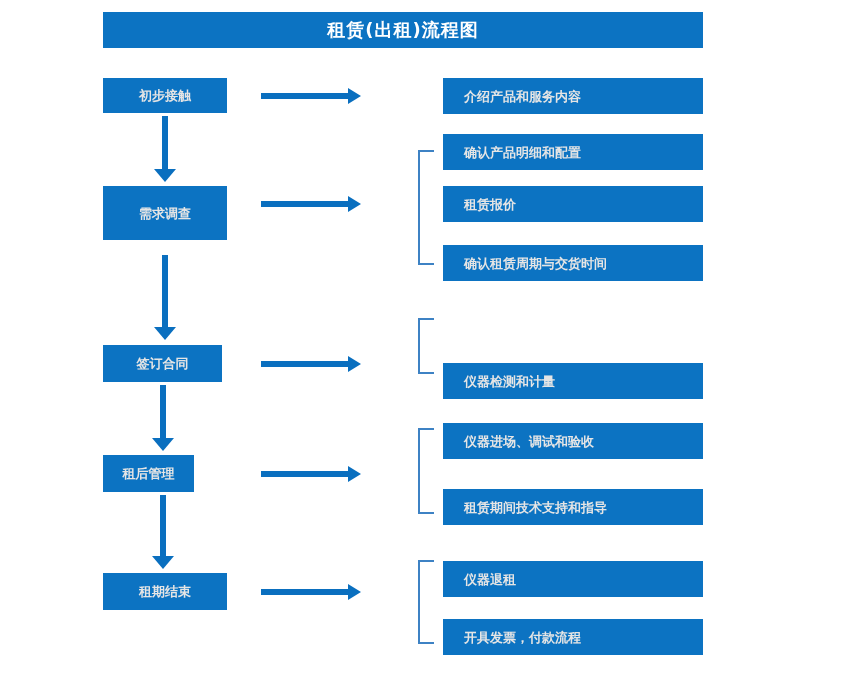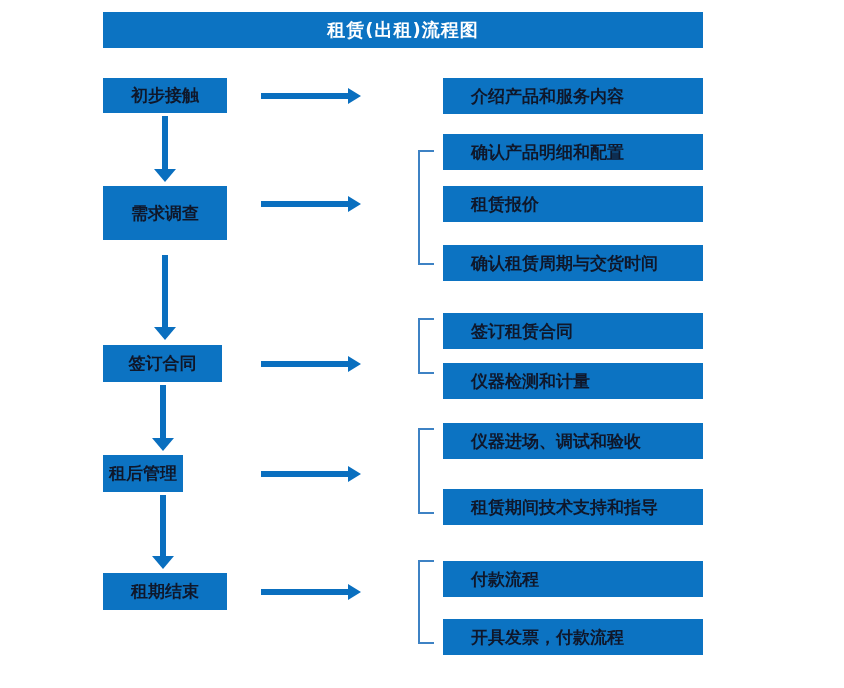--- a/index.html
+++ b/index.html
@@ -31,36 +31,36 @@
     font-size:18px;
     font-weight:bold;
     letter-spacing:1px;
     line-height:1;
   }
 
   
   .box{
     position:absolute;
     background:#0C73C2;
-    color:#0f172a;
+    color:#e5e5e5;
     display:flex;
     align-items:center;
-    font-size:17px;
+    font-size:13px;
     font-weight:bold;
     line-height:1;
     box-sizing:border-box;
     white-space:nowrap;
   }
   .box.left{
     justify-content:center;
     padding:0 8px;
   }
   .box.right{
     justify-content:flex-start;
-    padding-left:28px;
+    padding-left:21px;
     left:443px;
     width:260px;
     height:36px;
   }
 
   
   .v-arrow{
     position:absolute;
     width:22px;
   }
@@ -122,21 +122,21 @@
 <div id="canvas">
 
   <div class="title-bar">租赁(出租)流程图</div>
 
   <div class="box left" style="left:103px;top:78px;width:124px;height:35px;">初步接触</div>
 
   <div class="box left" style="left:103px;top:186px;width:124px;height:54px;">需求调查</div>
 
   <div class="box left" style="left:103px;top:345px;width:119px;height:37px;">签订合同</div>
 
-  <div class="box left" style="left:103px;top:455px;width:80px;height:37px;">租后管理</div>
+  <div class="box left" style="left:103px;top:455px;width:91px;height:37px;">租后管理</div>
 
   <div class="box left" style="left:103px;top:573px;width:124px;height:37px;">租期结束</div>
 
   <div class="v-arrow" style="left:154px;top:116px;height:66px;">
     <div class="shaft" style="height:53px;"></div>
     <div class="head"></div>
   </div>
 
   <div class="v-arrow" style="left:154px;top:255px;height:85px;">
     <div class="shaft" style="height:72px;"></div>
@@ -187,25 +187,24 @@
   <div class="bracket" style="top:560px;height:84px;"></div>
 
   <div class="box right" style="top:78px;">介绍产品和服务内容</div>
 
   <div class="box right" style="top:134px;">确认产品明细和配置</div>
 
   <div class="box right" style="top:245px;">确认租赁周期与交货时间</div>
 
   <div class="box right" style="top:186px;">租赁报价</div>
 
-  <div class="box right" style="top:313px;">签订租赁合同</div>
 
   <div class="box right" style="top:363px;">仪器检测和计量</div>
 
   <div class="box right" style="top:423px;">仪器进场、调试和验收</div>
 
   <div class="box right" style="top:489px;">租赁期间技术支持和指导</div>
 
-  <div class="box right" style="top:561px;">付款流程</div>
+  <div class="box right" style="top:561px;">仪器退租</div>
 
   <div class="box right" style="top:611px;margin-top:8px;">开具发票，付款流程</div>
 
 </div>
 
 </body></html>

